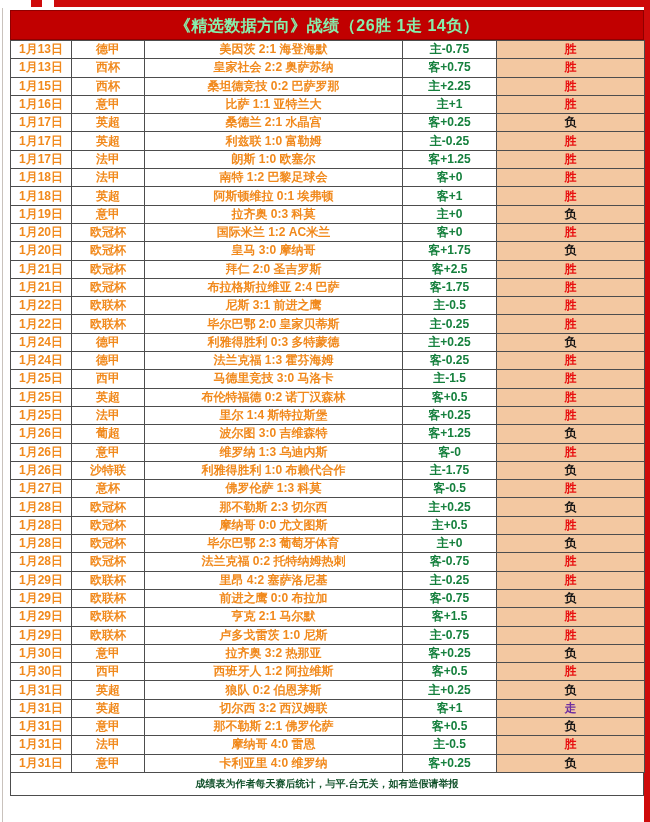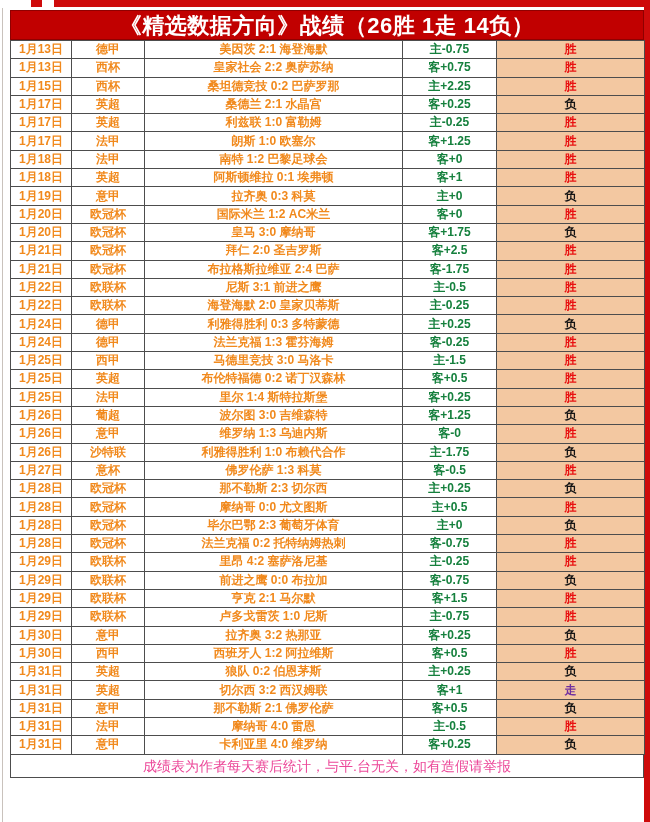--- a/index.html
+++ b/index.html
@@ -11,22 +11,22 @@
   .page { position:relative; width:650px; height:822px; background:#fff; overflow:hidden; }
 
   .top-strip { position:absolute; top:0; left:31px; right:0; height:7px; background:#ce0b0b; }
   .top-strip-notch { position:absolute; top:0; left:42px; width:12px; height:7px; background:#fff; }
   .right-strip { position:absolute; top:0; right:0; width:6px; height:822px; background:#ce0b0b; }
   .left-hairline { position:absolute; top:8px; left:2px; width:1px; height:814px; background:#c9c2bc; }
 
   .sheet { position:absolute; left:10px; top:10px; width:634px; }
 
   .title-bar {
-    height:30px; line-height:30px; background:#c10000; color:#ffffff;
-    font-weight:bold; font-size:22px; text-align:center;
+    height:30px; line-height:30px; background:#c10000; color:#86efac;
+    font-weight:bold; font-size:16px; text-align:center;
     border:1px solid #8f0000; box-sizing:border-box;
     letter-spacing:0.5px; white-space:nowrap;
   }
 
   table.results { border-collapse:collapse; width:634px; table-layout:fixed; }
   table.results td {
     border:1px solid #4d4d4d;
     height:17.3px; padding:0;
     text-align:center; vertical-align:middle;
     font-weight:bold; font-size:12px;
@@ -45,21 +45,21 @@
     border:1px solid #1a1a1a;
     font-size:14px;
   }
   td.c-result.win  { color:#e81010; }
   td.c-result.loss { color:#141414; }
   td.c-result.push { color:#7030a0; }
 
   .footer-note {
     border:1px solid #4d4d4d; border-top:none; box-sizing:border-box;
     height:23px; line-height:22px; text-align:center;
-    color:#ec4899; font-weight:normal; font-size:14px; white-space:nowrap;
+    color:#14532d; font-weight:bold; font-size:10px; white-space:nowrap;
   }
 </style>
 </head>
 <body>
 
 <div class="page">
   <div class="top-strip"></div>
   <div class="top-strip-notch"></div>
   <div class="right-strip"></div>
   <div class="left-hairline"></div>
@@ -91,20 +91,27 @@
             <td class="c-result win">胜</td>
           </tr>
           <tr>
             <td class="c-date">1月15日</td>
             <td class="c-league">西杯</td>
             <td class="c-match">桑坦德竞技 0:2 巴萨罗那</td>
             <td class="c-handicap">主+2.25</td>
             <td class="c-result win">胜</td>
           </tr>
           <tr>
+            <td class="c-date">1月16日</td>
+            <td class="c-league">意甲</td>
+            <td class="c-match">比萨 1:1 亚特兰大</td>
+            <td class="c-handicap">主+1</td>
+            <td class="c-result win">胜</td>
+          </tr>
+          <tr>
             <td class="c-date">1月17日</td>
             <td class="c-league">英超</td>
             <td class="c-match">桑德兰 2:1 水晶宫</td>
             <td class="c-handicap">客+0.25</td>
             <td class="c-result loss">负</td>
           </tr>
           <tr>
             <td class="c-date">1月17日</td>
             <td class="c-league">英超</td>
             <td class="c-match">利兹联 1:0 富勒姆</td>
@@ -170,21 +177,21 @@
           <tr>
             <td class="c-date">1月22日</td>
             <td class="c-league">欧联杯</td>
             <td class="c-match">尼斯 3:1 前进之鹰</td>
             <td class="c-handicap">主-0.5</td>
             <td class="c-result win">胜</td>
           </tr>
           <tr>
             <td class="c-date">1月22日</td>
             <td class="c-league">欧联杯</td>
-            <td class="c-match">海登海默 2:0 皇家贝蒂斯</td>
+            <td class="c-match">毕尔巴鄂 2:0 皇家贝蒂斯</td>
             <td class="c-handicap">主-0.25</td>
             <td class="c-result win">胜</td>
           </tr>
           <tr>
             <td class="c-date">1月24日</td>
             <td class="c-league">德甲</td>
             <td class="c-match">利雅得胜利 0:3 多特蒙德</td>
             <td class="c-handicap">主+0.25</td>
             <td class="c-result loss">负</td>
           </tr>

